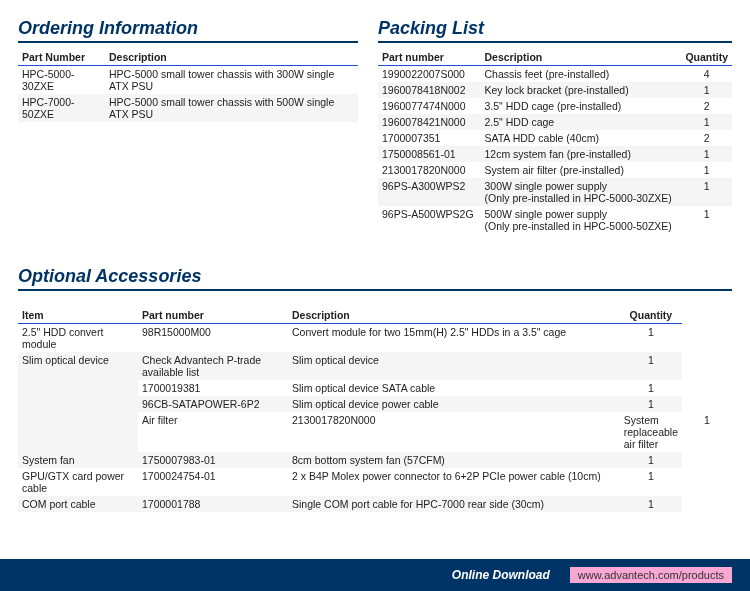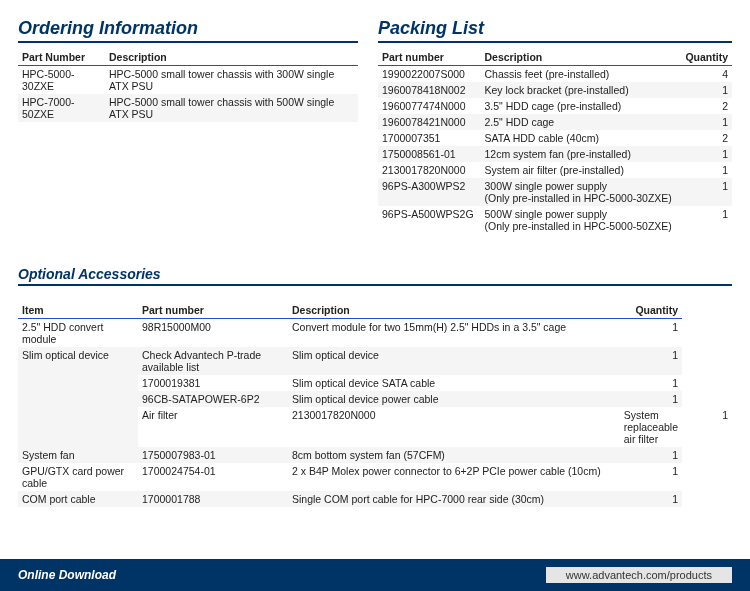--- a/index.html
+++ b/index.html
@@ -61,58 +61,58 @@
 
     table tr:nth-child(even) td {
       background: #f5f5f5;
     }
 
     .optional-section {
       margin-top: 4px;
     }
 
     .optional-section .section-title {
-      font-size: 14px;
+      font-size: 18px;
     }
 
     .optional-section table {
       margin-top: 16px;
     }
 
     .footer-bar {
       position: absolute;
       bottom: 0;
       left: 0;
       right: 0;
       background: #003366;
       color: #fff;
       padding: 8px 18px;
       display: flex;
       align-items: center;
-      justify-content: space-between;
+      justify-content: flex-end;
       gap: 20px;
       font-size: 11px;
       margin-top: 32px;
     }
 
     .footer-bar .label {
       font-weight: bold;
       font-style: italic;
       font-size: 12px;
     }
 
     .footer-bar .url {
-      background: #e5e5e5;
+      background: #f9a8d4;
       color: #333;
-      padding: 2px 20px;
+      padding: 2px 8px;
       font-size: 11px;
     }
 
     .qty-col {
-      text-align: right;
+      text-align: center;
       width: 50px;
     }
   </style>
 </head>
 <body>
 
 <div class="page-wrapper">
 
   <div class="two-col">
 

